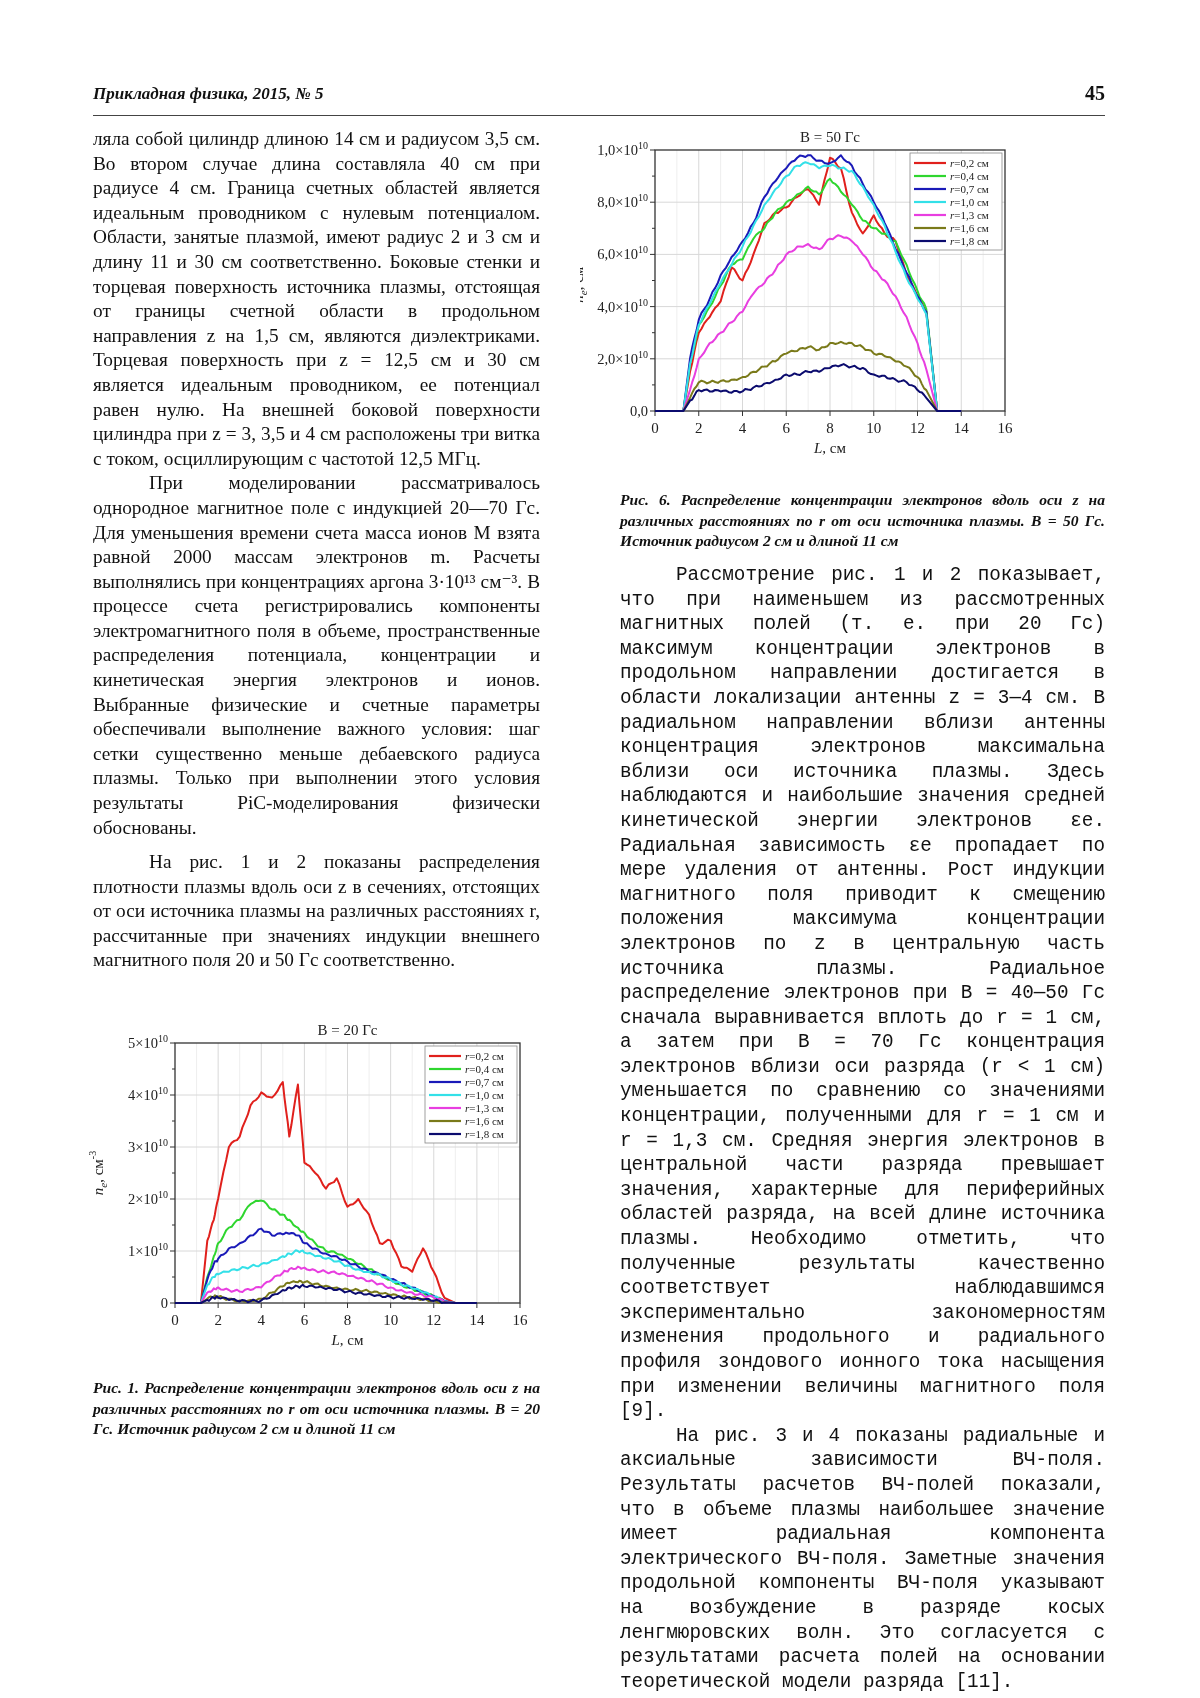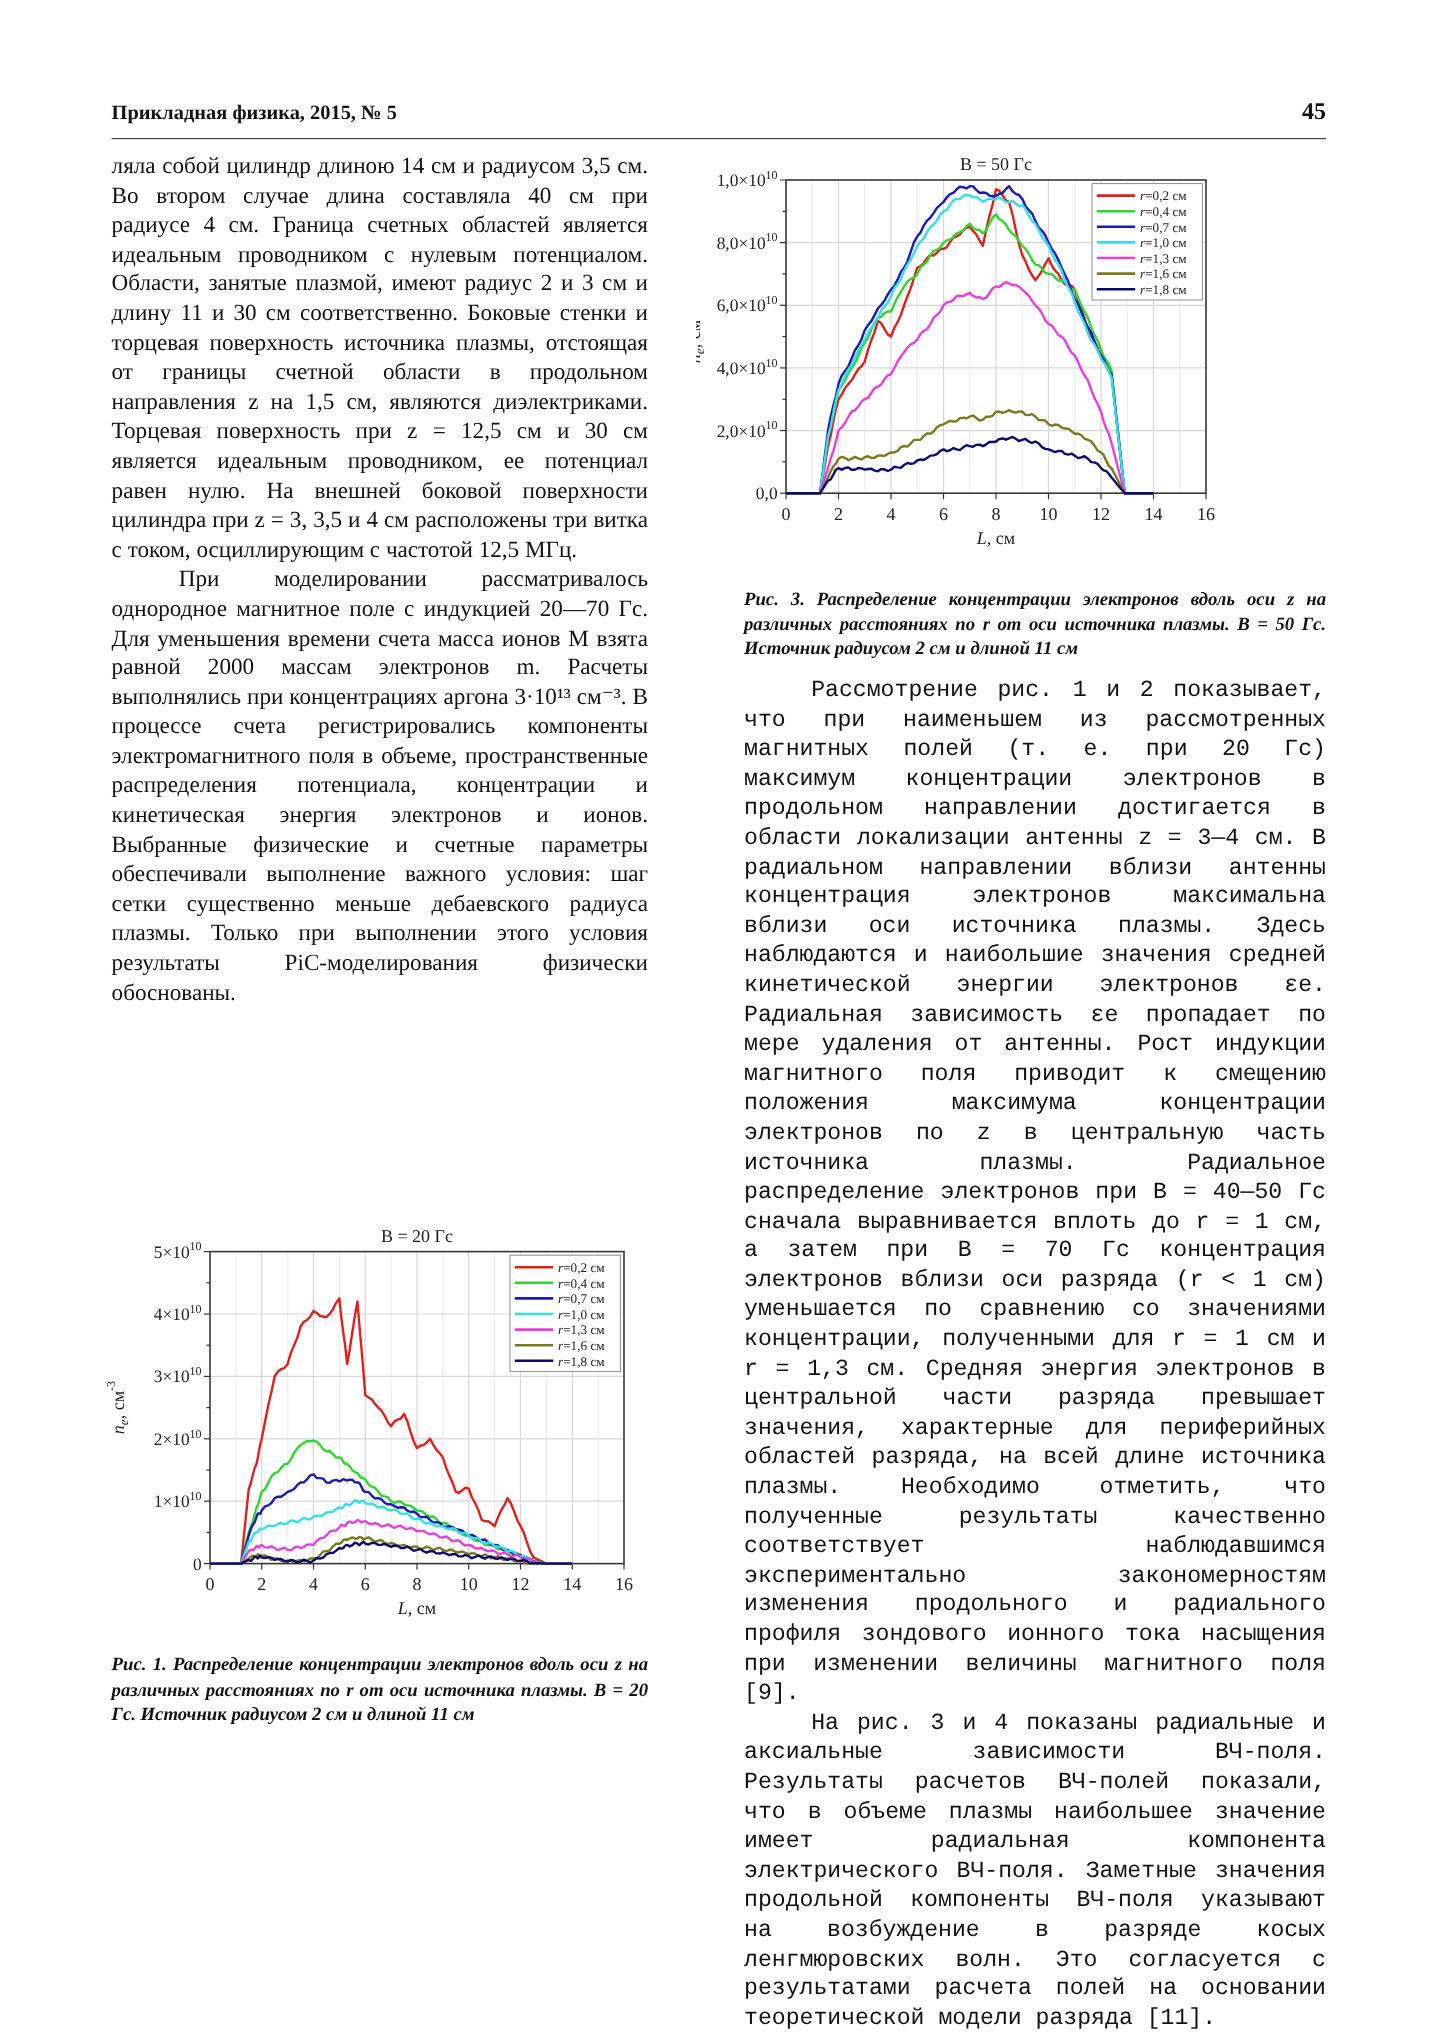--- a/index.html
+++ b/index.html
@@ -1,18 +1,18 @@
 <!DOCTYPE html>
 <html><head>
 <meta charset="utf-8">
 <style>
   html, body { margin: 0; padding: 0; background: #ffffff; }
   body { width: 1200px; height: 1698px; position: relative; overflow: hidden; font-family: "Liberation Serif", "DejaVu Serif", serif; color: #111; }
   .hdr { position: absolute; top: 84px; left: 93px; right: 95px; height: 26px; }
-  .hdr-left { position: absolute; left: 0; top: 0; font-weight: bold; font-size: 17px; }
+  .hdr-left { position: absolute; left: 0; top: 0; font-style: italic; font-weight: bold; font-size: 17px; }
   .hdr-right { position: absolute; right: 0; top: -2px; font-weight: bold; font-size: 20px; }
   .hdr-rule { position: absolute; left: 93px; right: 95px; top: 115px; height: 0; border-top: 1.5px solid #444; }
   .col { position: absolute; font-size: 19.3px; line-height: 24.6px; text-align: justify; }
   .col p { margin: 0; }
   .indent { text-indent: 56px; }
   .left-col { left: 93px; width: 447px; }
   .right-col { left: 620px; width: 485px; font-family: Liberation Mono, monospace; }
   .heading { text-align: center; font-weight: bold; font-size: 19px; margin: 0; }
   .caption { position: absolute; font-style: italic; font-weight: bold; font-size: 15.6px; line-height: 20.5px; text-align: justify; }
   svg text { font-family: "Liberation Serif", "DejaVu Serif", serif; }
@@ -25,20 +25,21 @@
   <span class="hdr-left">Прикладная физика, 2015, № 5</span>
   <span class="hdr-right">45</span>
 </div>
 <div class="hdr-rule"></div>
 
 <div class="col left-col" style="top:127px;">
   <p>ляла собой цилиндр длиною 14 см и радиусом 3,5 см. Во втором случае длина составляла 40 см при радиусе 4 см. Граница счетных областей является идеальным проводником с нулевым потенциалом. Области, занятые плазмой, имеют радиус 2 и 3 см и длину 11 и 30 см соответственно. Боковые стенки и торцевая поверхность источника плазмы, отстоящая от границы счетной области в продольном направления z на 1,5 см, являются диэлектриками. Торцевая поверхность при z = 12,5 см и 30 см является идеальным проводником, ее потенциал равен нулю. На внешней боковой поверхности цилиндра при z = 3, 3,5 и 4 см расположены три витка с током, осциллирующим с частотой 12,5 МГц.</p>
   <p class="indent" style="margin-top:0px;">При моделировании рассматривалось однородное магнитное поле с индукцией 20—70 Гс. Для уменьшения времени счета масса ионов M взята равной 2000 массам электронов m. Расчеты выполнялись при концентрациях аргона 3·10¹³ см⁻³. В процессе счета регистрировались компоненты электромагнитного поля в объеме, пространственные распределения потенциала, концентрации и кинетическая энергия электронов и ионов. Выбранные физические и счетные параметры обеспечивали выполнение важного условия: шаг сетки существенно меньше дебаевского радиуса плазмы. Только при выполнении этого условия результаты PiC-моделирования физически обоснованы.</p>
 </div>
 <div class="col left-col" style="top:830px;">
+  <p class="indent" style="margin-top:20px;">На рис. 1 и 2 показаны распределения плотности плазмы вдоль оси z в сечениях, отстоящих от оси источника плазмы на различных расстояниях r, рассчитанные при значениях индукции внешнего магнитного поля 20 и 50 Гс соответственно.</p>
 </div>
 
 <svg class="chart" id="fig1" style="left:80px; top:1015px;" width="470" height="345">
     <g>
       <line x1="138.125" x2="138.125" y1="28" y2="288" stroke="#d8d8d8" stroke-width="1"></line>
       <line x1="181.25" x2="181.25" y1="28" y2="288" stroke="#d8d8d8" stroke-width="1"></line>
       <line x1="224.375" x2="224.375" y1="28" y2="288" stroke="#d8d8d8" stroke-width="1"></line>
       <line x1="267.5" x2="267.5" y1="28" y2="288" stroke="#d8d8d8" stroke-width="1"></line>
       <line x1="310.625" x2="310.625" y1="28" y2="288" stroke="#d8d8d8" stroke-width="1"></line>
       <line x1="353.75" x2="353.75" y1="28" y2="288" stroke="#d8d8d8" stroke-width="1"></line>
@@ -205,18 +206,18 @@
       <line x1="334" x2="366" y1="80" y2="80" stroke="#33e0e8" stroke-width="2.2"></line>
       <text x="370" y="84" font-size="11" fill="#222"><tspan font-style="italic">r</tspan><tspan>=1,0 см</tspan></text>
       <line x1="334" x2="366" y1="93" y2="93" stroke="#e83ee0" stroke-width="2.2"></line>
       <text x="370" y="97" font-size="11" fill="#222"><tspan font-style="italic">r</tspan><tspan>=1,3 см</tspan></text>
       <line x1="334" x2="366" y1="106" y2="106" stroke="#7a7a1a" stroke-width="2.2"></line>
       <text x="370" y="110" font-size="11" fill="#222"><tspan font-style="italic">r</tspan><tspan>=1,6 см</tspan></text>
       <line x1="334" x2="366" y1="119" y2="119" stroke="#0b0b6e" stroke-width="2.2"></line>
       <text x="370" y="123" font-size="11" fill="#222"><tspan font-style="italic">r</tspan><tspan>=1,8 см</tspan></text>
     </g>
   </svg>
-<div class="caption" style="left:620px; top:490px; width:485px;">Рис. 3. Распределение концентрации электронов вдоль оси z на различных расстояниях по r от оси источника плазмы. B = 50 Гс. Источник радиусом 2 см и длиной 11 см</div>
+<div class="caption" style="left:620px; top:490px; width:485px;">Рис. 6. Распределение концентрации электронов вдоль оси z на различных расстояниях по r от оси источника плазмы. B = 50 Гс. Источник радиусом 2 см и длиной 11 см</div>
 
 <div class="col right-col" style="top:563px;">
   <p class="indent">Рассмотрение рис. 1 и 2 показывает, что при наименьшем из рассмотренных магнитных полей (т. е. при 20 Гс) максимум концентрации электронов в продольном направлении достигается в области локализации антенны z = 3—4 см. В радиальном направлении вблизи антенны концентрация электронов максимальна вблизи оси источника плазмы. Здесь наблюдаются и наибольшие значения средней кинетической энергии электронов εe. Радиальная зависимость εe пропадает по мере удаления от антенны. Рост индукции магнитного поля приводит к смещению положения максимума концентрации электронов по z в центральную часть источника плазмы. Радиальное распределение электронов при B = 40—50 Гс сначала выравнивается вплоть до r = 1 см, а затем при B = 70 Гс концентрация электронов вблизи оси разряда (r &lt; 1 см) уменьшается по сравнению со значениями концентрации, полученными для r = 1 см и r = 1,3 см. Средняя энергия электронов в центральной части разряда превышает значения, характерные для периферийных областей разряда, на всей длине источника плазмы. Необходимо отметить, что полученные результаты качественно соответствует наблюдавшимся экспериментально закономерностям изменения продольного и радиального профиля зондового ионного тока насыщения при изменении величины магнитного поля [9].</p>
   <p class="indent">На рис. 3 и 4 показаны радиальные и аксиальные зависимости ВЧ-поля. Результаты расчетов ВЧ-полей показали, что в объеме плазмы наибольшее значение имеет радиальная компонента электрического ВЧ-поля. Заметные значения продольной компоненты ВЧ-поля указывают на возбуждение в разряде косых ленгмюровских волн. Это согласуется с результатами расчета полей на основании теоретической модели разряда [11].</p>
 </div>
 
 </body></html>

